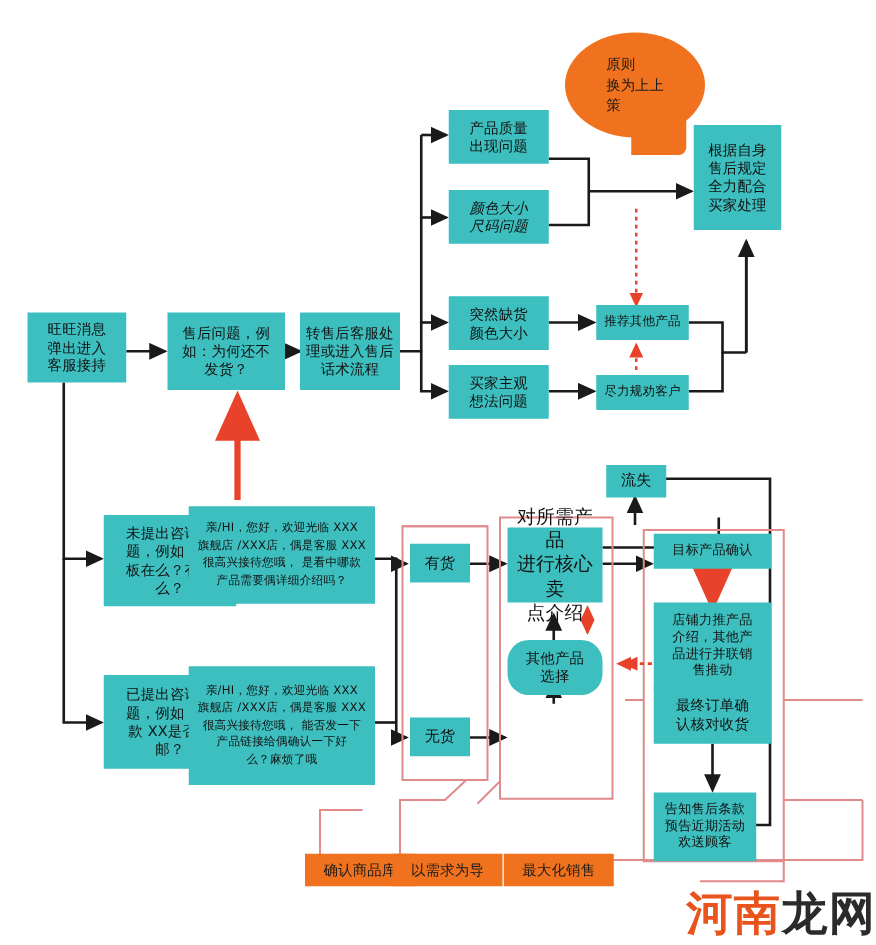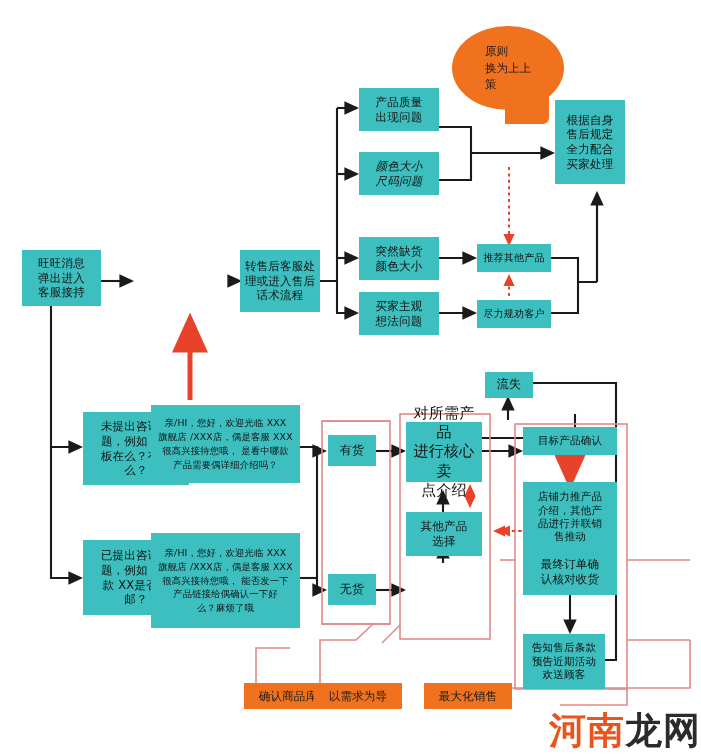--- a/index.html
+++ b/index.html
@@ -155,20 +155,23 @@
 
   <div class="bubble-tail" style="left:505px;top:92px;width:44px;height:32px;border-bottom-right-radius:6px;"></div>
   <div class="bubble" style="left:452px;top:26px;width:112px;height:84px;font-size:11.5px;">原则
 换为上上
 策</div>
 
   <div class="node" style="left:22px;top:250px;width:79px;height:56px;font-size:11.5px;">旺旺消息
 弹出进入
 客服接持</div>
 
+  <div class="node" style="left:134px;top:250px;width:94px;height:62px;font-size:11.5px;">售后问题，例
+如：为何还不
+发货？</div>
 
   <div class="node" style="left:240px;top:250px;width:80px;height:62px;font-size:11.5px;">转售后客服处
 理或进入售后
 话术流程</div>
 
   <div class="node" style="left:359px;top:88px;width:80px;height:43px;font-size:11.5px;">产品质量
 出现问题</div>
 
   <div class="node" style="left:359px;top:152px;width:80px;height:43px;font-size:11.5px;font-style:italic;">颜色大小
 尺码问题</div>
@@ -210,21 +213,21 @@
 么？麻烦了哦</div>
 
   <div class="node" style="left:328px;top:435px;width:48px;height:31px;font-size:12px;">有货</div>
 
   <div class="node" style="left:328px;top:574px;width:48px;height:31px;font-size:12px;">无货</div>
 
   <div class="node" style="left:406px;top:422px;width:76px;height:60px;font-size:15px;">对所需产品
 进行核心卖
 点介绍</div>
 
-  <div class="node" style="left:406px;top:512px;width:76px;height:44px;font-size:11.5px;">其他产品
+  <div class="node" style="left:406px;top:512px;width:76px;height:44px;font-size:11.5px;border-radius:17px;">其他产品
 选择</div>
 
 
   <div class="node" style="left:485px;top:372px;width:48px;height:26px;font-size:12px;">流失</div>
 
   <div class="node" style="left:523px;top:427px;width:94px;height:28px;font-size:10.5px;">目标产品确认</div>
 
   <div class="node" style="left:523px;top:482px;width:94px;height:70px;font-size:10.5px;">店铺力推产品
 介绍，其他产
 品进行并联销
@@ -234,19 +237,19 @@
 认核对收货</div>
 
   <div class="node" style="left:523px;top:634px;width:82px;height:55px;font-size:10.5px;">告知售后条款
 预告近期活动
 欢送顾客</div>
 
   <div class="node orange" style="left:212px;top:683px;width:88px;height:26px;font-size:11.5px;margin-left:32px;">确认商品库</div>
 
   <div class="node orange" style="left:314px;top:683px;width:88px;height:26px;font-size:11.5px;">以需求为导</div>
 
-  <div class="node orange" style="left:424px;top:683px;width:88px;height:26px;font-size:11.5px;">最大化销售</div>
+  <div class="node orange" style="left:403px;top:683px;width:88px;height:26px;font-size:11.5px;">最大化销售</div>
 
   <div class="wm" style="left:549px;top:706px;">
     <span class="a">河南</span><span class="b">龙网</span>
   </div>
 
 </div>
 
 </body></html>

